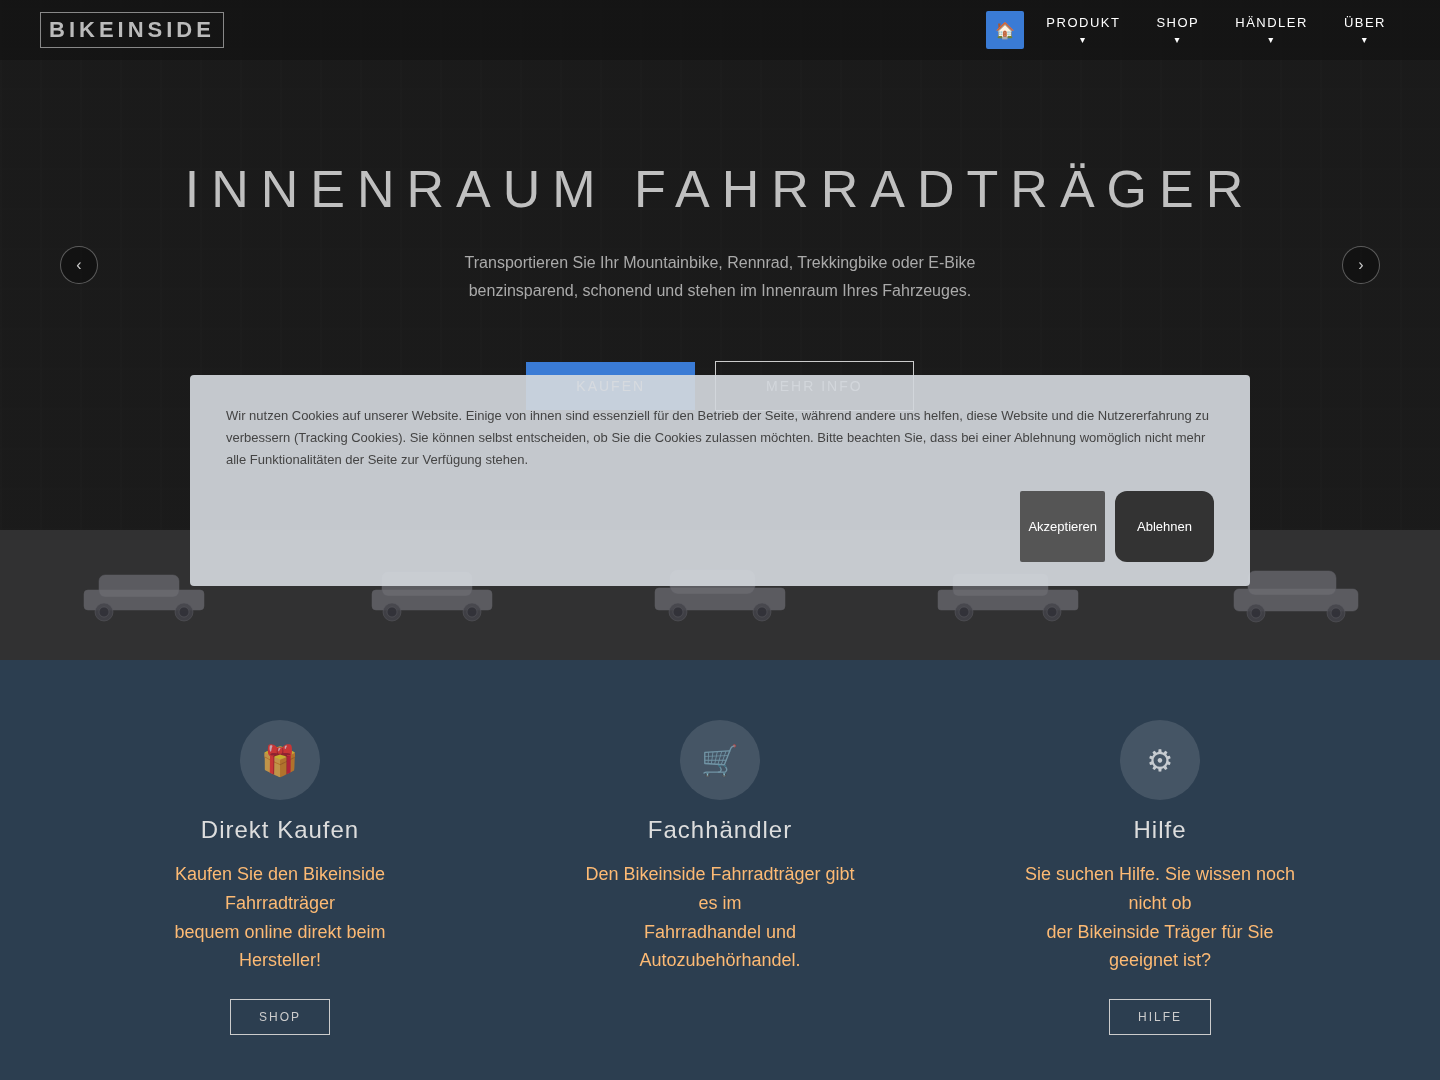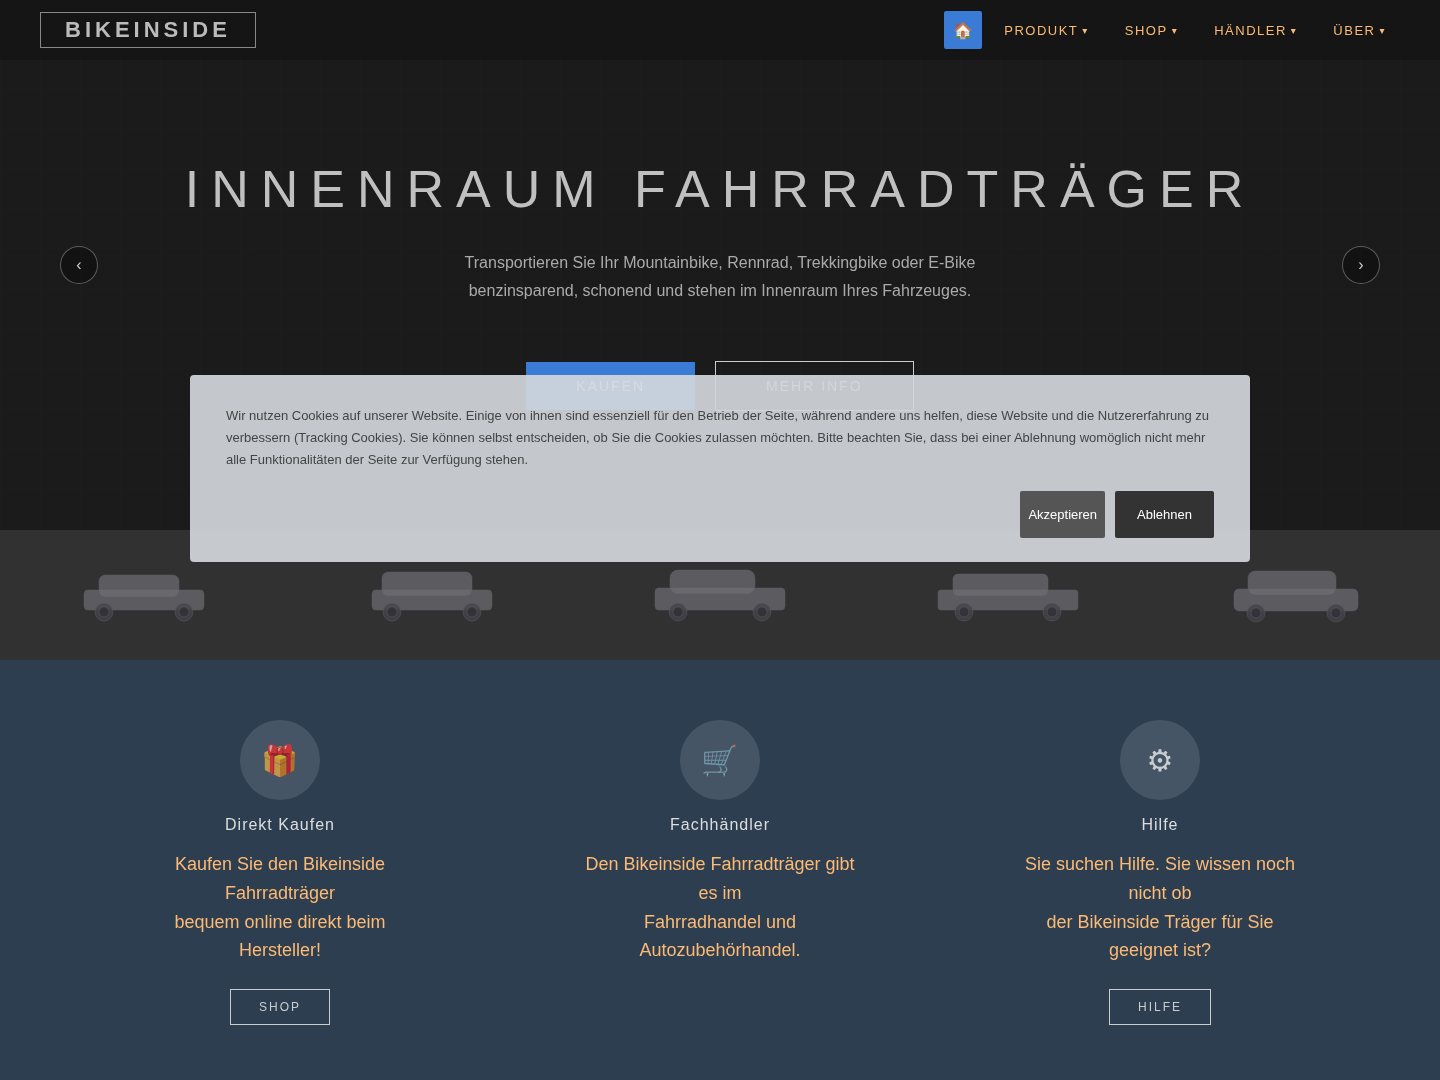--- a/index.html
+++ b/index.html
@@ -7,33 +7,33 @@
 
     
     nav {
       position: fixed; top: 0; left: 0; right: 0; z-index: 100;
       display: flex; align-items: center; justify-content: space-between;
       padding: 0 40px; height: 60px;
       background: rgba(20,20,20,0.85);
     }
     .nav-logo {
       color: #bbb; font-weight: bold; font-size: 22px; letter-spacing: 4px;
-      border: 1px solid #888; padding: 4px 24px;
+      border: 1px solid #888; padding: 4px 8px;
       text-transform: uppercase;
     }
     .nav-links { display: flex; align-items: center; gap: 8px; }
     .nav-home-btn {
       background: #3a7bd5; border: none; width: 38px; height: 38px;
       display: flex; align-items: center; justify-content: center;
       cursor: pointer; color: white; font-size: 16px; border-radius: 2px;
     }
     .nav-item {
-      background: none; border: none; color: #fdba74;
+      background: none; border: none; color: #ffffff;
       font-size: 13px; letter-spacing: 1.5px; text-transform: uppercase;
-      cursor: pointer; padding: 8px 14px; display: flex; align-items: center; gap: 4px;
+      cursor: pointer; padding: 8px 14px; display: flex; align-items: center; gap: 4px; flex-direction: column;
     }
     .chevron { font-size: 10px; }
 
     
     .hero {
       width: 100%; min-height: 530px;
       background: linear-gradient(rgba(20,20,20,0.7), rgba(20,20,20,0.7)),
         repeating-linear-gradient(
           90deg,
           rgba(60,60,60,0.3) 0px, rgba(60,60,60,0.3) 2px,
@@ -103,21 +103,21 @@
       padding: 60px 80px;
       display: grid; grid-template-columns: 1fr 1fr 1fr; gap: 40px;
     }
     .feature-card { display: flex; flex-direction: column; align-items: center; text-align: center; gap: 16px; }
     .feature-icon-circle {
       width: 80px; height: 80px; border-radius: 50%;
       background: rgba(255,255,255,0.12);
       display: flex; align-items: center; justify-content: center;
       font-size: 30px; color: rgba(255,255,255,0.7);
     }
-    .feature-title { font-size: 16px; color: #ddd; font-weight: normal; letter-spacing: 1px; }
+    .feature-title { font-size: 24px; color: #ddd; font-weight: normal; letter-spacing: 1px; }
     .feature-desc { font-size: 18px; color: #fdba74; line-height: 1.6; max-width: 280px; }
     .btn-feature {
       background: transparent; border: 1px solid #ccc;
       color: #ccc; padding: 10px 28px;
       font-size: 12px; letter-spacing: 2px; text-transform: uppercase;
       cursor: pointer; margin-top: 8px;
     }
 
     
     .bottom-section {
@@ -136,21 +136,21 @@
       color: #333;
     }
     .cookie-text { font-size: 13px; line-height: 1.7; color: #444; }
     .cookie-buttons { display: flex; justify-content: flex-end; gap: 10px; margin-top: 20px; }
     .btn-accept {
       background: #555; color: white; border: none;
       padding: 10px 8px; font-size: 13px; cursor: pointer; border-radius: 2px;
     }
     .btn-reject {
       background: #333; color: white; border: none;
-      padding: 16px 22px; font-size: 13px; cursor: pointer; border-radius: 2px;
+      padding: 28px 22px; font-size: 13px; cursor: pointer; border-radius: 12px;
     }
   </style>
 </head>
 <body>
 
 <nav>
   <div class="nav-logo">BIKEINSIDE</div>
   <div class="nav-links">
     <button class="nav-home-btn">🏠</button>
     <button class="nav-item">

